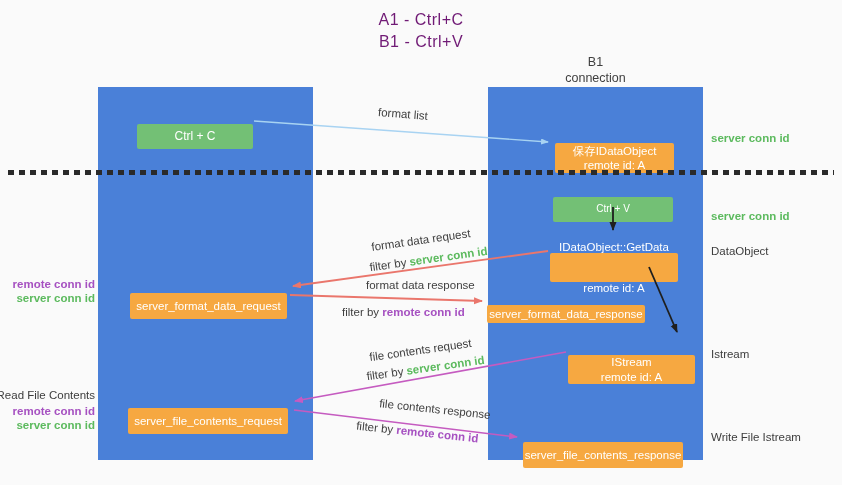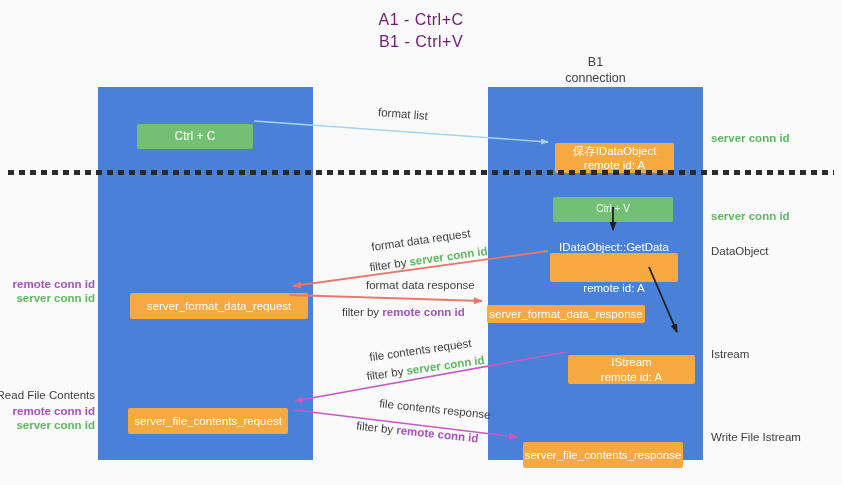--- a/index.html
+++ b/index.html
@@ -14,21 +14,21 @@
   .head-a{left:110px;margin-top:36px;} .head-b{left:488px;}
   .cutline{position:absolute;top:170px;left:8px;width:826px;height:5px;z-index:5;
            background:repeating-linear-gradient(90deg,#2a2a2a 0,#2a2a2a 6px,transparent 6px,transparent 11px);}
   .node{position:absolute;z-index:2;display:flex;flex-direction:column;align-items:center;
         justify-content:center;color:#fff;text-align:center;border-radius:2px;line-height:1.25;margin-top:16px;}
   .orange{background:#f6a841;} .green{background:#73c075;}
   .n-ctrlc{left:137px;top:108px;width:116px;height:25px;font-size:12px;}
   .n-save{left:555px;top:127px;width:119px;height:30px;font-size:11.5px;}
   .n-ctrlv{left:553px;top:181px;width:120px;height:25px;font-size:10px;}
   .n-getdata{left:550px;top:237px;width:128px;height:29px;font-size:11.5px;gap:26px;}
-  .n-freq{left:130px;top:277px;width:178px;height:26px;font-size:11.5px;}
+  .n-freq{left:130px;top:277px;width:157px;height:26px;font-size:11.5px;}
   .n-fresp{left:487px;top:289px;width:158px;height:18px;font-size:11.5px;}
   .n-istream{left:568px;top:339px;width:127px;height:29px;font-size:11.5px;}
   .n-filereq{left:128px;top:392px;width:160px;height:26px;font-size:11.5px;}
   .n-fileresp{left:523px;top:426px;width:160px;height:26px;font-size:11.5px;}
   .ann{position:absolute;font-size:11.5px;color:#3d3d3d;white-space:nowrap;z-index:2;}
   .ann-r{left:711px;} .ann-l{right:747px;text-align:right;}
   .bold-green{color:#5cba5e;font-weight:bold;}
   .bold-purple{color:#a651c1;font-weight:bold;}
   .ra-1{top:132px;} .ra-2{top:210px;} .ra-3{top:245px;} .ra-4{top:348px;} .ra-5{top:431px;}
   .la-1{top:278px;} .la-2{top:292px;} .la-3{top:389px;} .la-4{top:405px;} .la-5{top:419px;}

